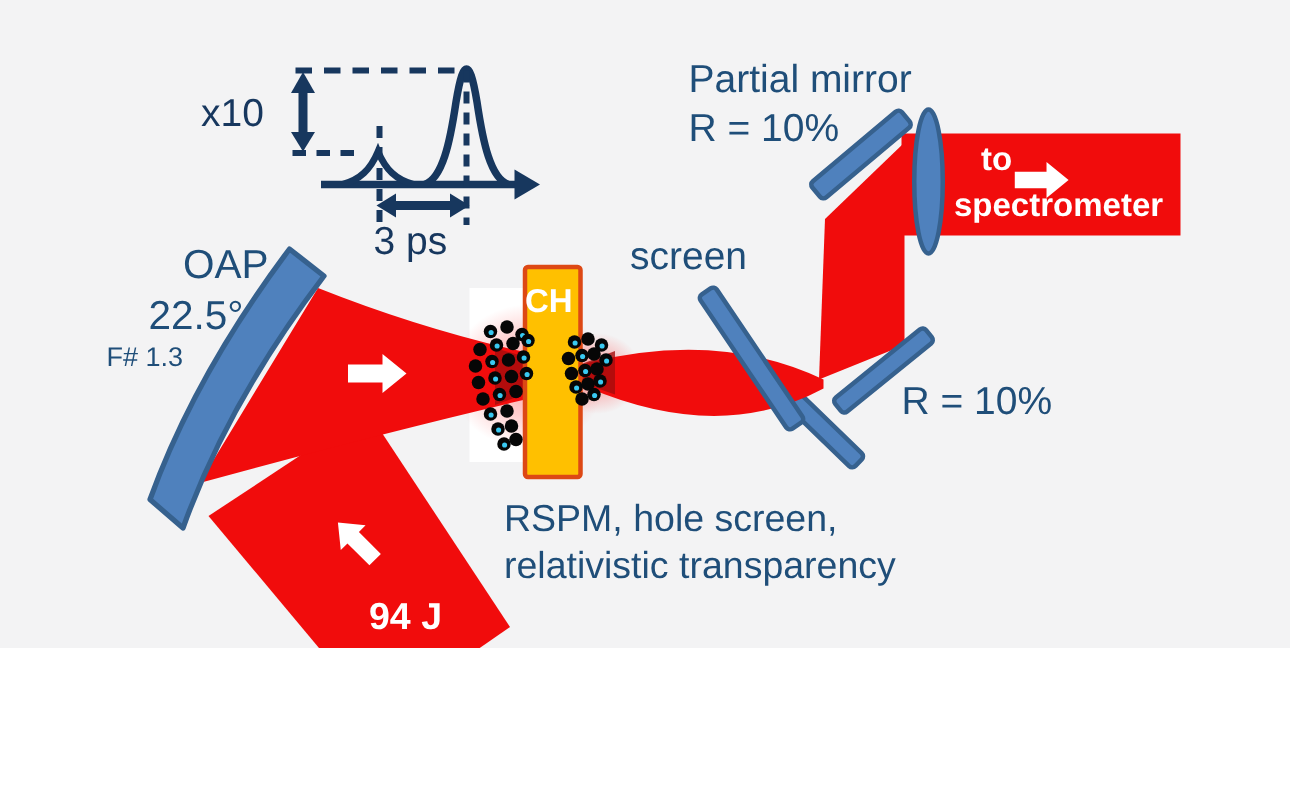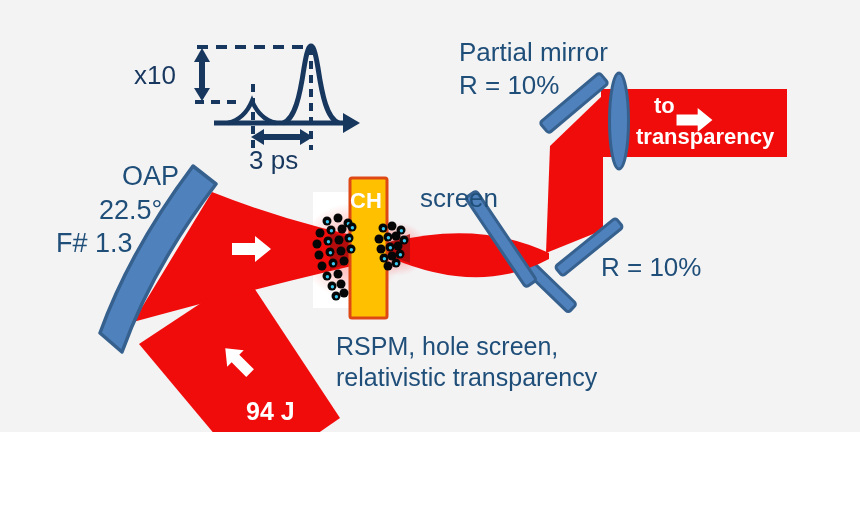--- a/index.html
+++ b/index.html
@@ -174,32 +174,32 @@
         <polygon points="313,137 300,129 300,145" class="navy-fill"></polygon>
       </g>
     </g>
   </svg>
 
   <div class="lbl navy-text" style="left:134px;top:61px;">x10</div>
   <div class="lbl navy-text" style="left:249px;top:146px;">3 ps</div>
 
   <div class="lbl" style="left:122px;top:162px;font-size:27px;">OAP</div>
   <div class="lbl" style="left:99px;top:196px;font-size:27px;">22.5°</div>
-  <div class="lbl" style="left:56px;top:229px;font-size:27px;">F# 1.3</div>
+  <div class="lbl" style="left:71px;top:229px;font-size:18px;">F# 1.3</div>
 
   <div class="lbl" style="left:459px;top:38px;">Partial mirror</div>
   <div class="lbl" style="left:459px;top:71px;">R = 10%</div>
 
-  <div class="lbl" style="left:420px;top:156px;margin-top:28px;">screen</div>
+  <div class="lbl" style="left:420px;top:156px;">screen</div>
 
   <div class="lbl" style="left:601px;top:253px;">R = 10%</div>
 
   <div class="lbl" style="left:336px;top:333px;font-size:25px;">RSPM, hole screen,</div>
   <div class="lbl" style="left:336px;top:364px;font-size:25px;">relativistic transparency</div>
 
   <div class="lbl white-text" style="left:246px;top:398px;font-size:25px;">94 J</div>
 
   <div class="lbl white-text" style="left:350px;top:189px;width:37px;text-align:left;font-size:22px;">CH</div>
 
   <div class="lbl white-text" style="left:636px;top:94px;font-size:22px;margin-left:18px;">to</div>
-  <div class="lbl white-text" style="left:636px;top:125px;font-size:22px;">transparency</div>
+  <div class="lbl white-text" style="left:636px;top:125px;font-size:22px;">spectrometer</div>
 
 </div>
 
 </body></html>

